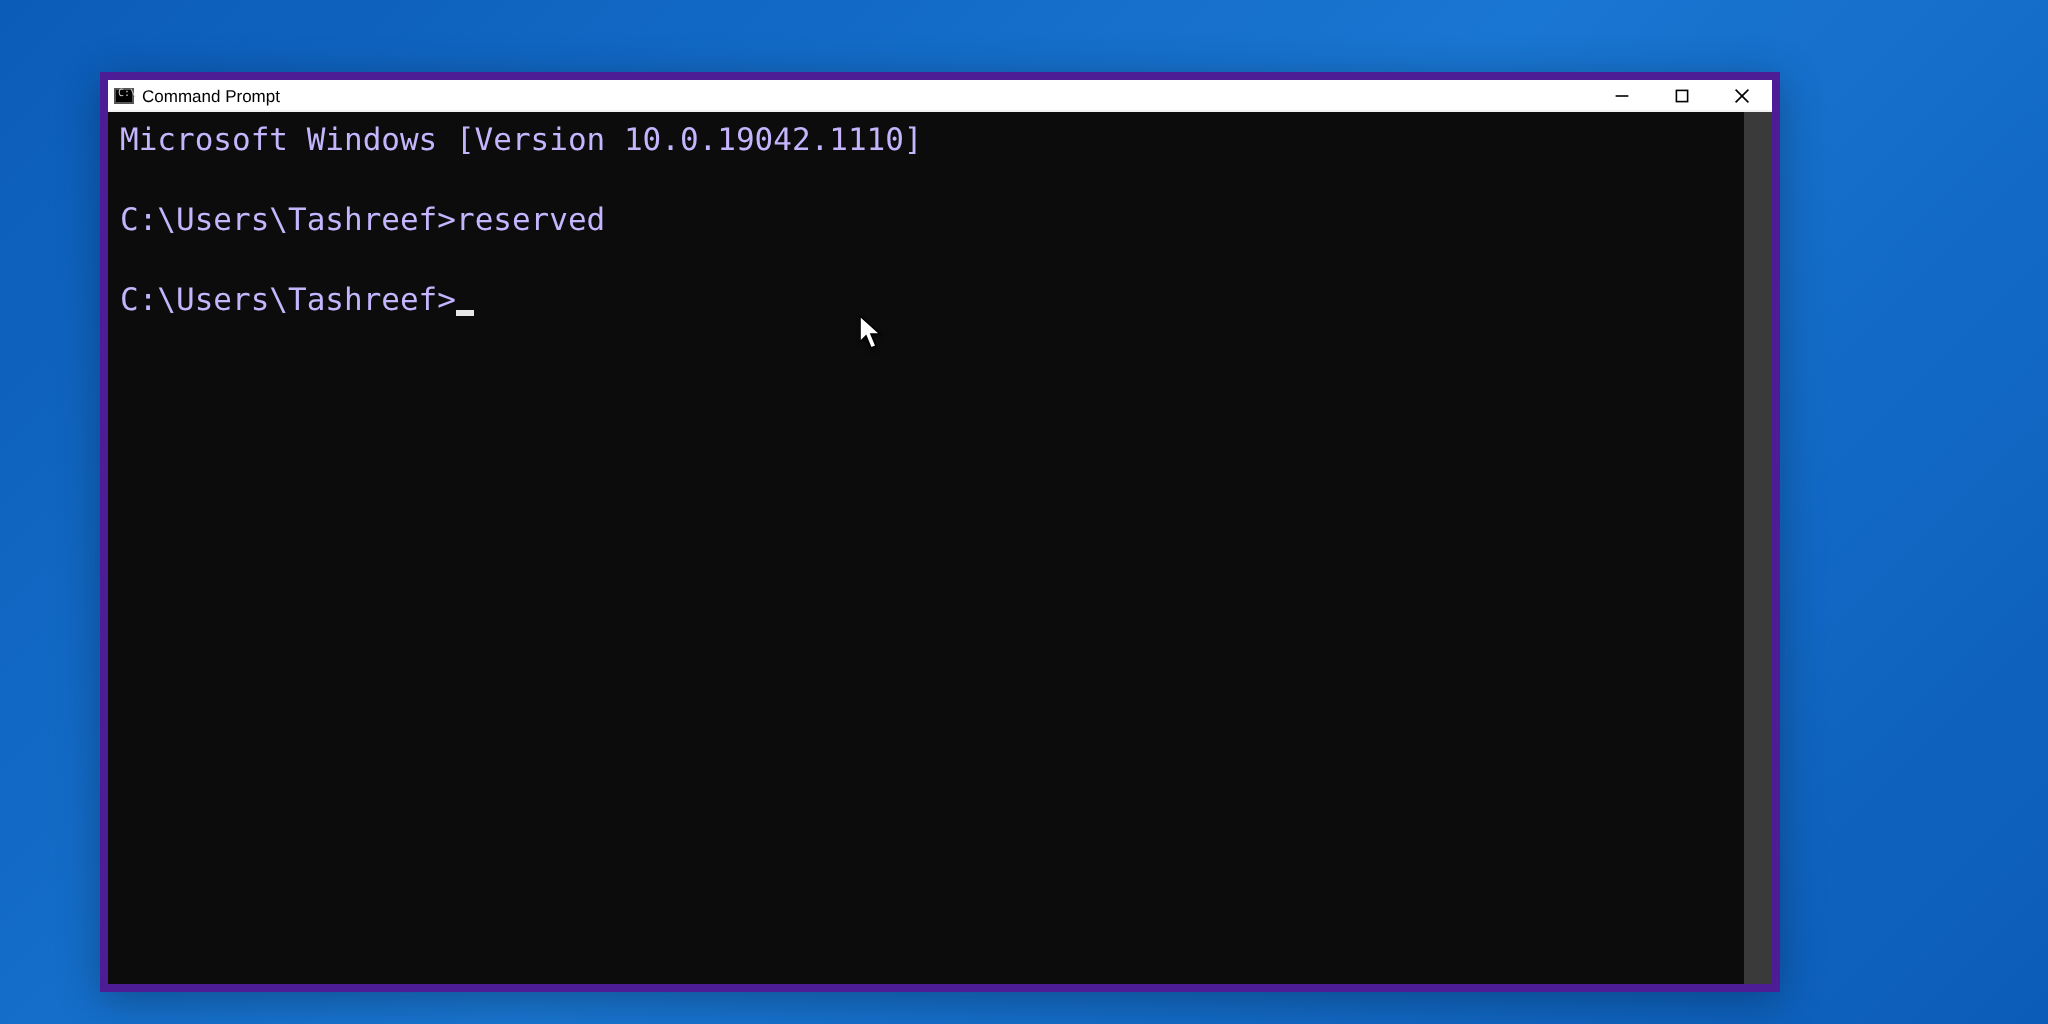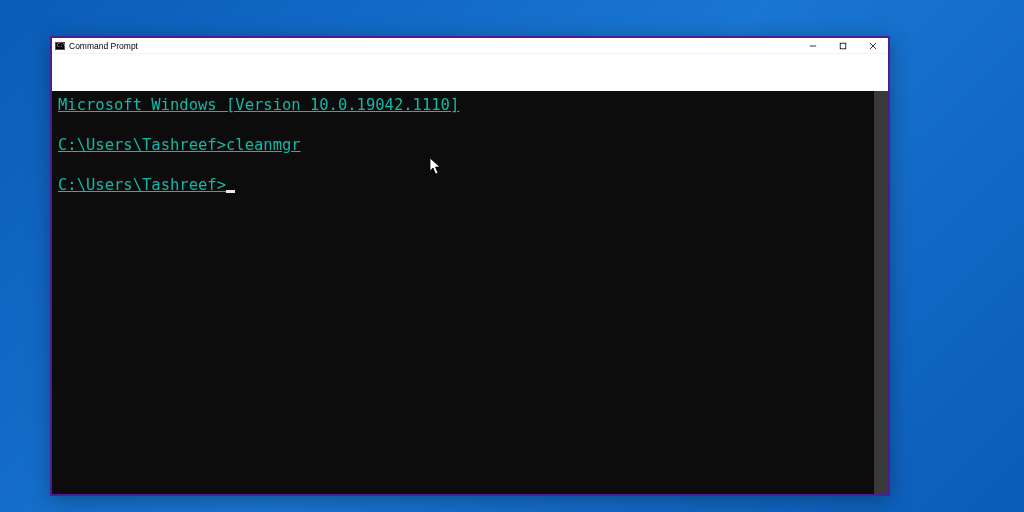--- a/index.html
+++ b/index.html
@@ -11,25 +11,24 @@
       font-family: "Segoe UI", Tahoma, sans-serif;
       position: relative;
     }
     .window {
       position: absolute;
       left: 50px;
       top: 36px;
       width: 840px;
       height: 460px;
       background: #fff;
-      border: 2px solid #4c1d95;
+      border: 4px solid #4c1d95;
       box-shadow: 0 4px 20px rgba(0,0,0,0.3);
       display: flex;
       flex-direction: column;
-      gap: 37px;
     }
     .titlebar {
       height: 16px;
       background: #ffffff;
       display: flex;
       align-items: center;
       justify-content: space-between;
       padding-left: 3px;
       font-size: 8px;
       color: #000;
@@ -71,24 +70,23 @@
     }
     .win-btn svg { width: 8px; height: 8px; }
     .win-btn svg * { stroke: #000; stroke-width: 1; fill: none; }
     .terminal {
       flex: 1;
       background: #0c0c0c;
       padding: 4px 6px;
       font-family: Consolas, "Lucida Console", monospace;
       font-size: 15.5px;
       line-height: 1.3;
-      color: #14b8a6;
+      color: #c4b5fd;
       overflow: hidden;
       position: relative;
-      text-decoration: underline;
     }
     .scrollbar-track {
       position: absolute;
       right: 0;
       top: 0;
       width: 14px;
       height: 100%;
       background: #3a3a3a;
     }
     .term-line { white-space: pre; }
@@ -137,21 +135,21 @@
             <line x1="1" y1="1" x2="9" y2="9"></line>
             <line x1="9" y1="1" x2="1" y2="9"></line>
           </svg>
       </button>
     </div>
   </div>
   <div class="terminal">
     <div class="term-line">Microsoft Windows [Version 10.0.19042.1110]</div>
     <div class="blank"></div>
     <div class="term-line prompt-line">
-      <span>C:\Users\Tashreef&gt;</span><span>cleanmgr</span>
+      <span>C:\Users\Tashreef&gt;</span><span>reserved</span>
     </div>
     <div class="blank"></div>
     <div class="term-line prompt-line">
       <span>C:\Users\Tashreef&gt;</span><span class="blink-cursor"></span>
     </div>
     <div class="scrollbar-track"></div>
   </div>
 </div>
 
 <div class="mouse-cursor">

